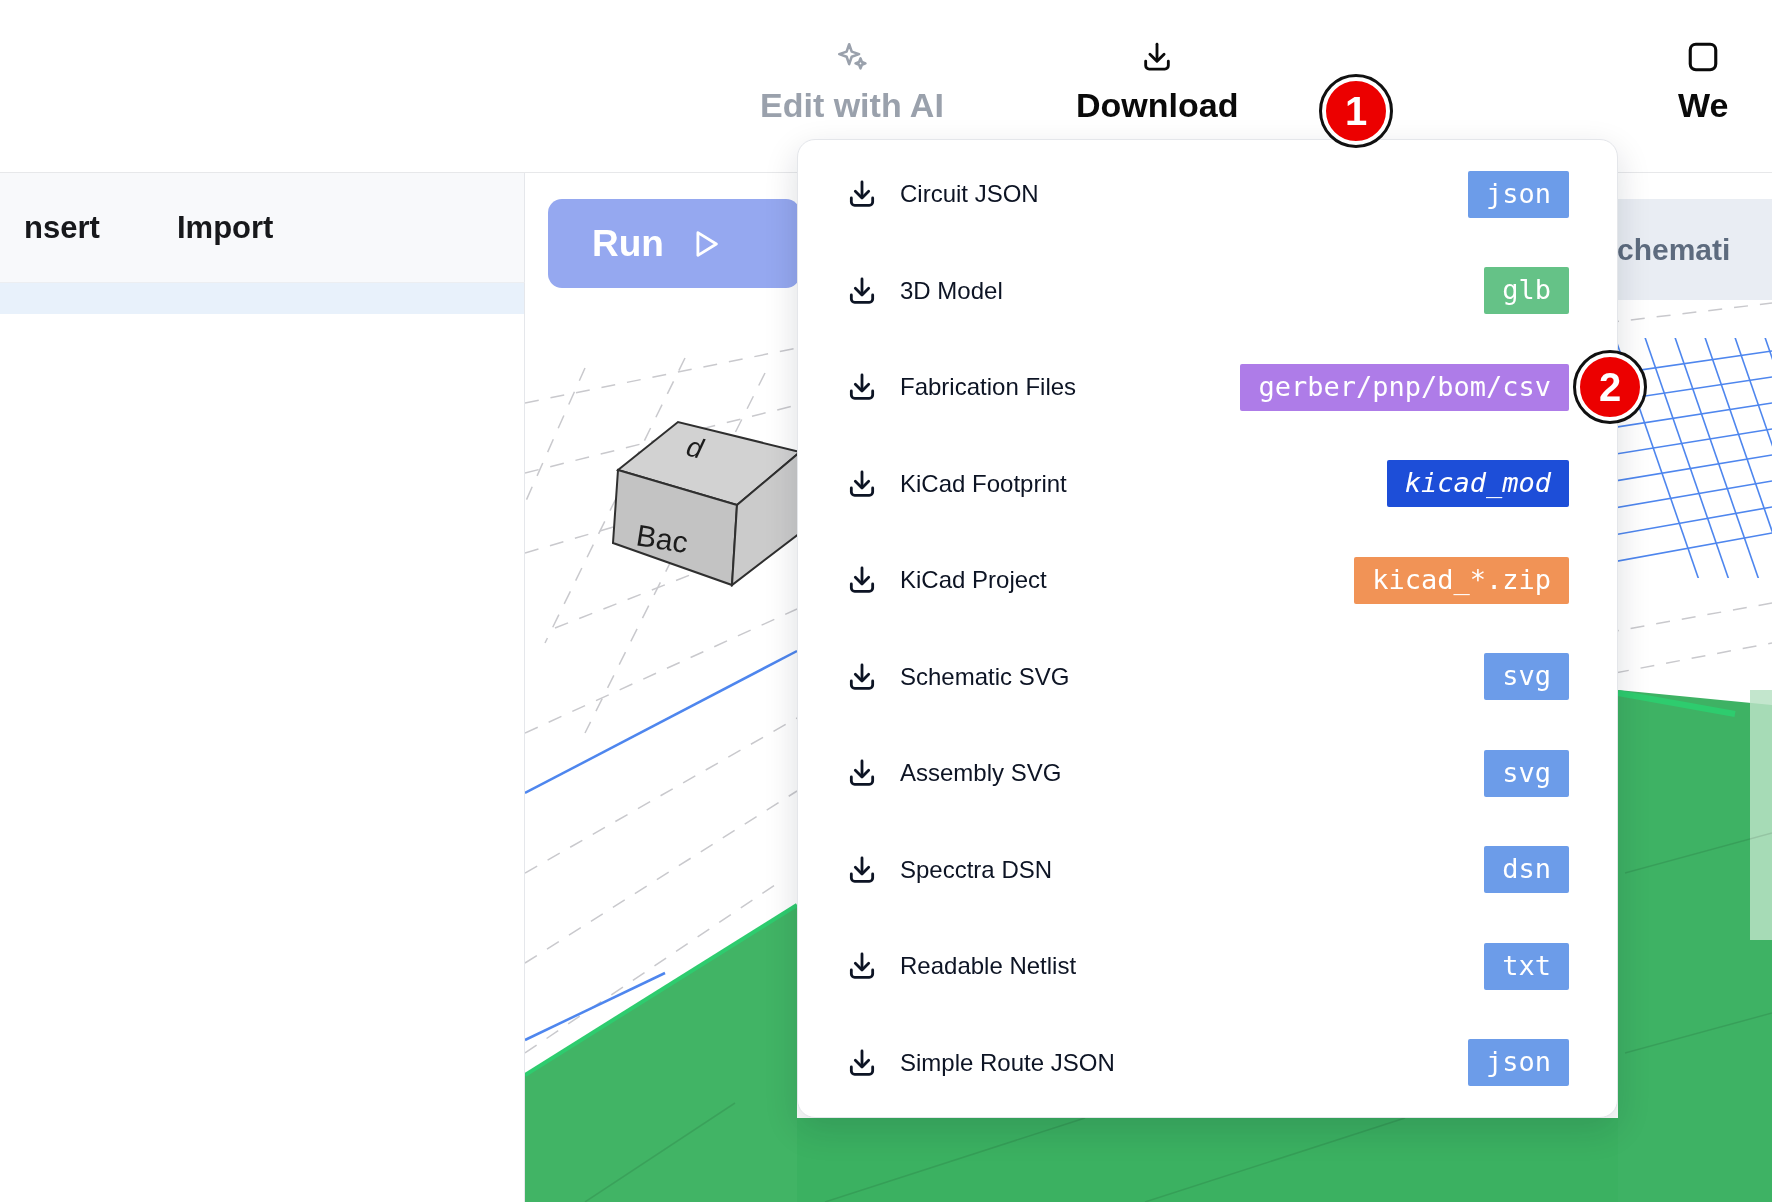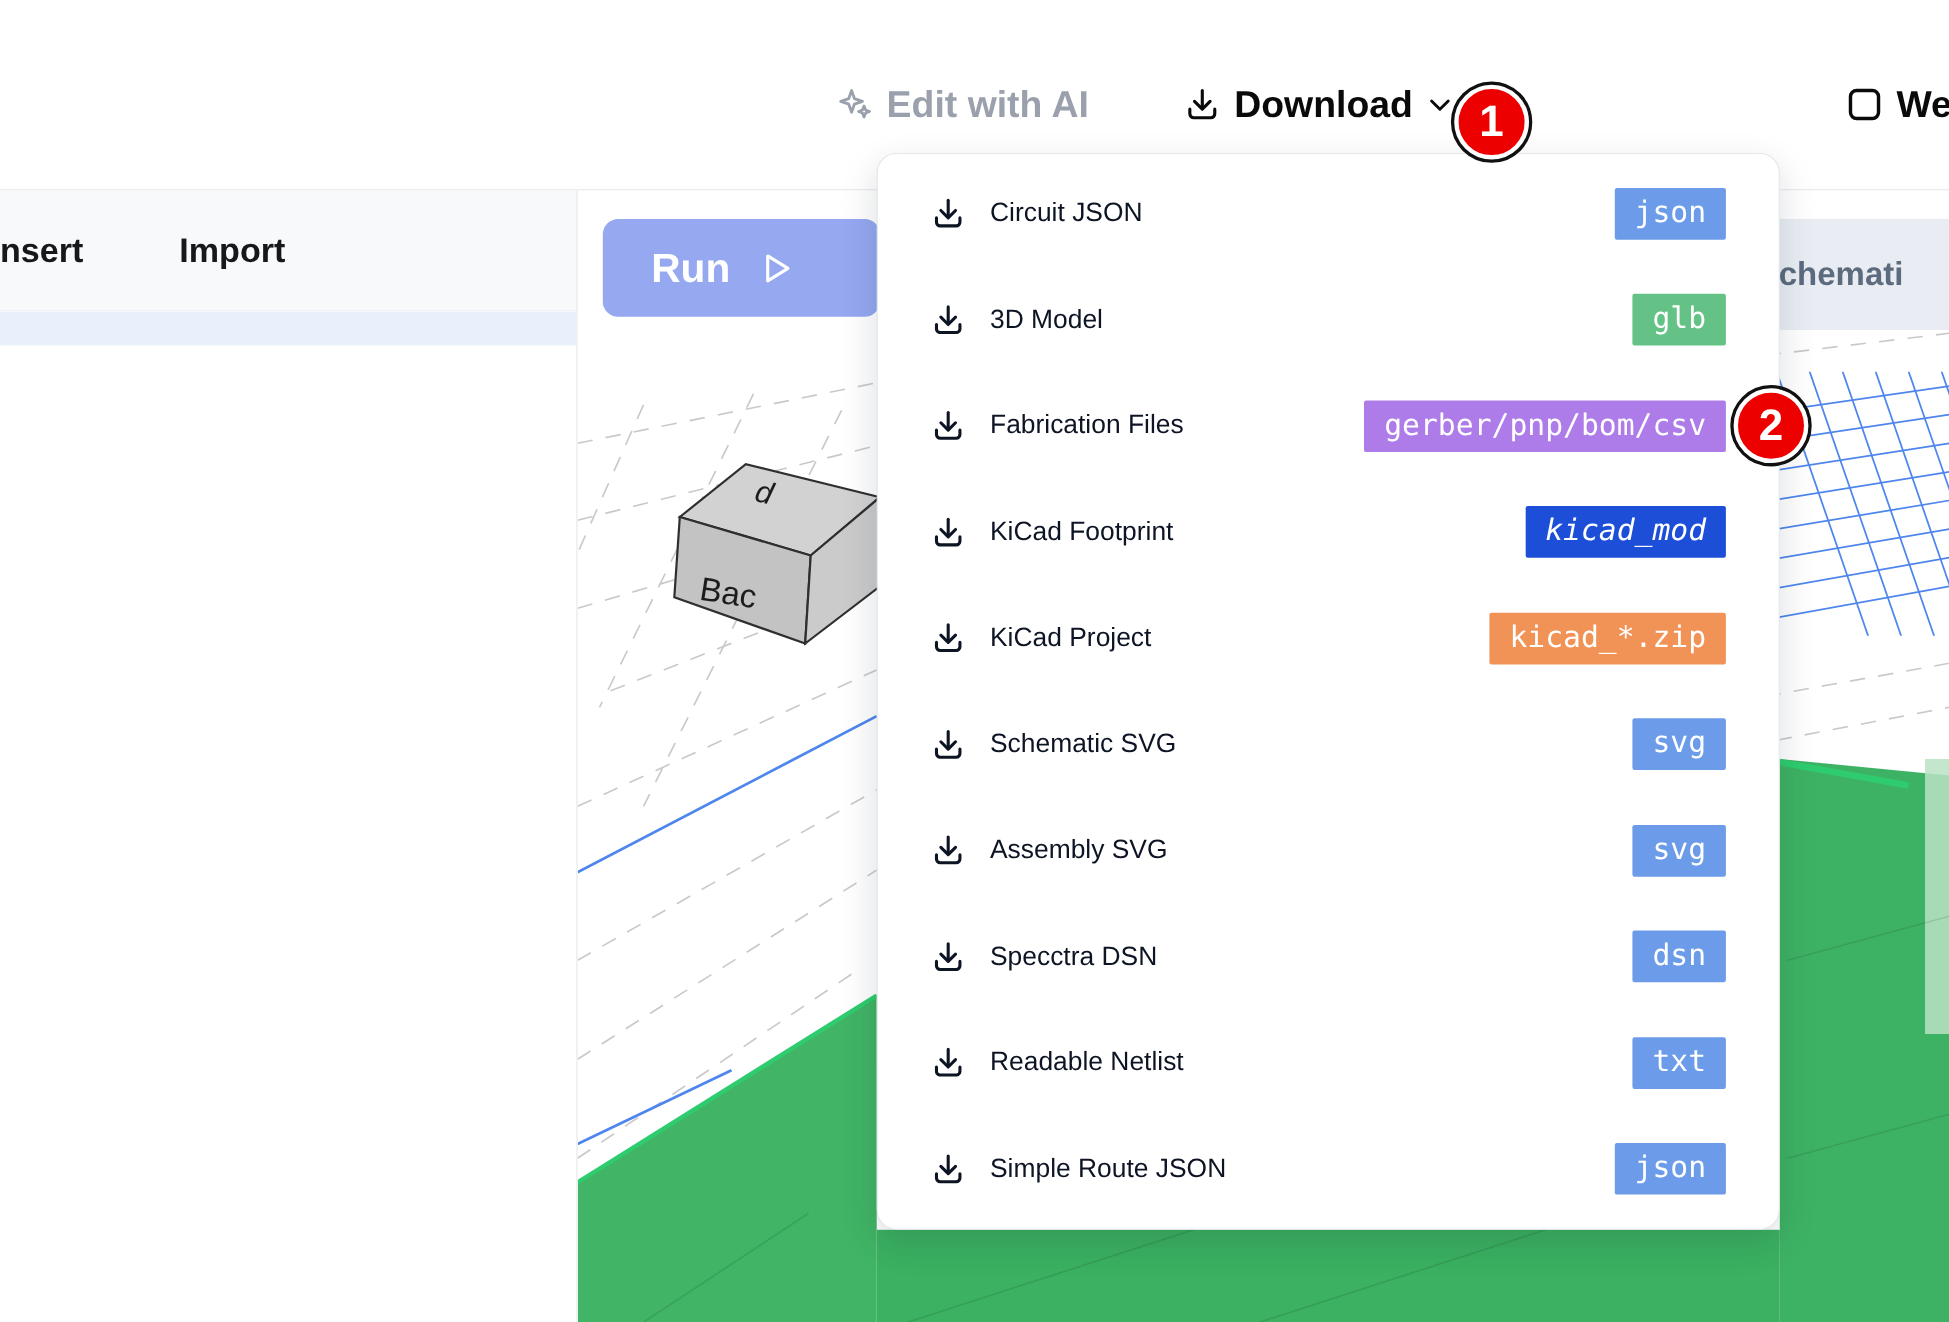--- a/index.html
+++ b/index.html
@@ -2,30 +2,30 @@
 <html><head>
 <meta charset="utf-8">
 <style>
   * { margin:0; padding:0; box-sizing:border-box; }
   html,body { width:1772px; height:1202px; overflow:hidden; background:#fff;
     font-family:"Liberation Sans", sans-serif; }
 
   
   #topbar { position:absolute; left:0; top:0; width:1772px; height:173px;
     background:#ffffff; border-bottom:1px solid #e7e8ea; z-index:5; }
-  .tb-group { position:absolute; top:64px; height:62px; display:flex;
-    align-items:center; gap:12px; font-size:34px; font-weight:600; color:#0a0a0a; cursor:pointer; }
+  .tb-group { position:absolute; top:40px; height:62px; display:flex;
+    align-items:center; gap:12px; font-size:34px; font-weight:600; color:#0a0a0a; cursor:pointer;flex-direction:column; }
   .tb-gray { color:#9aa1ac; }
   .tb-ico { width:34px; height:34px; flex:0 0 auto; }
 
   
   #menubar { position:absolute; left:0; top:173px; width:525px; height:110px;
     background:#f8f9fb; border-right:1px solid #e5e7eb; border-bottom:1px solid #eceef1; z-index:2; }
   .menu-item { position:absolute; top:0; height:110px; display:flex; align-items:center;
-    font-size:31px; font-weight:600; color:#17181b; cursor:pointer; }
+    font-size:31px; font-weight:600; color:#17181b; cursor:pointer;padding-left:24px; }
 
   
   #editor { position:absolute; left:0; top:283px; width:525px; height:919px;
     background:#ffffff; border-right:1px solid #e5e7eb; z-index:2; overflow:hidden; }
   #editor-highlight { position:absolute; left:0; top:0; width:525px; height:31px; background:#e8f1fb; }
 
   
   #viewport { position:absolute; left:525px; top:173px; width:1247px; height:1029px;
     background:#ffffff; overflow:hidden; z-index:1; }
   #scene { position:absolute; left:0; top:0; }
@@ -180,21 +180,21 @@
       <rect x="3" y="3" width="18" height="18" rx="4"></rect>
     </svg>
     <span>We</span>
   </div>
 </div>
 
 <div id="menubar">
   <div class="menu-item" style="left:0px;">
       <span>nsert</span>
     </div>
-  <div class="menu-item" style="left:163px;justify-content:flex-end;">
+  <div class="menu-item" style="left:153px;justify-content:flex-end;">
       <span>Import</span>
     </div>
 </div>
 
 <div id="editor">
   <div id="editor-highlight"></div>
 
 </div>
 
 <div id="download-menu">

